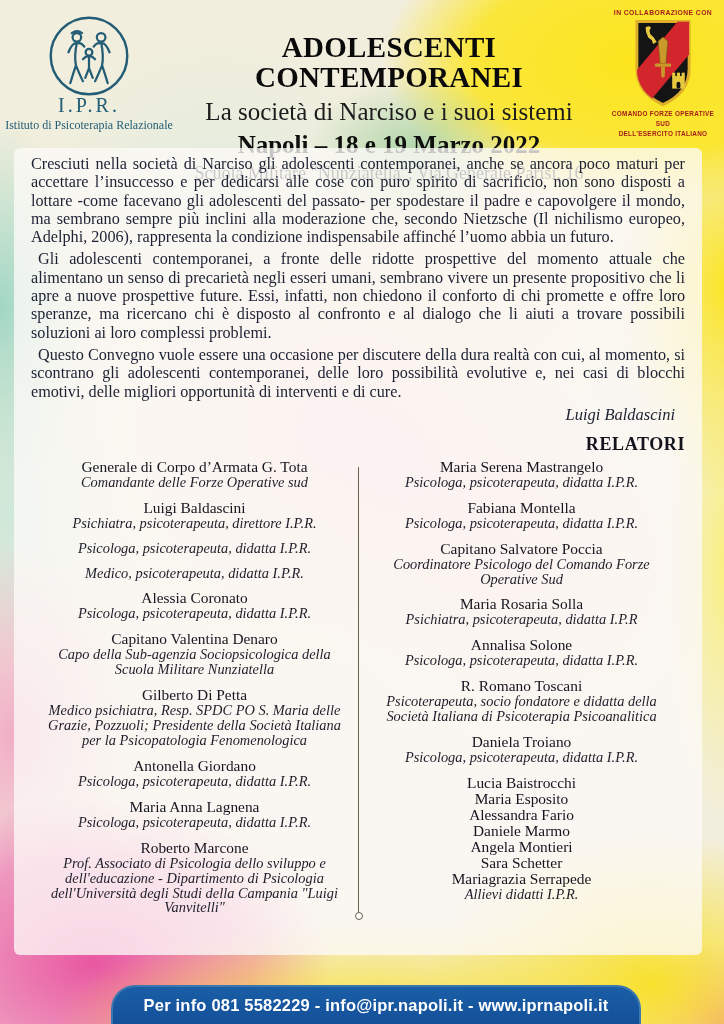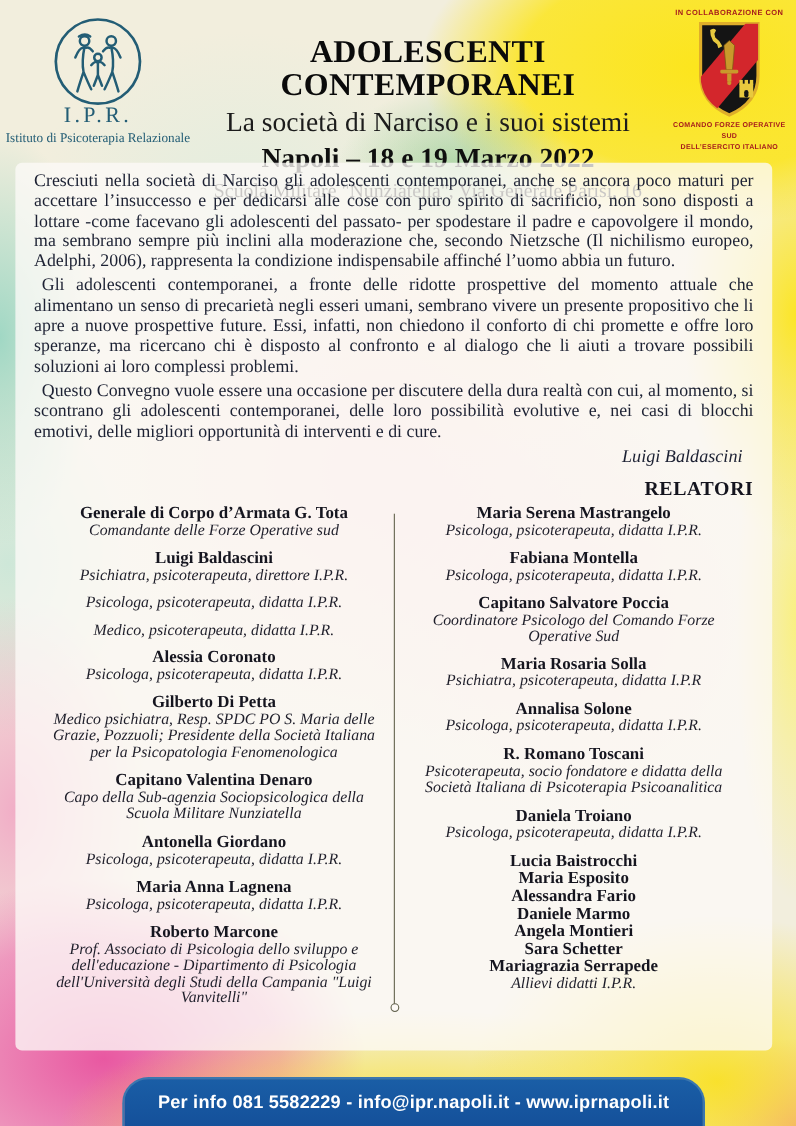--- a/index.html
+++ b/index.html
@@ -54,25 +54,25 @@
   .signature{text-align:right;font-style:italic;font-size:16.5px;padding-right:10px;margin-top:1px;}
   .relatori-heading{margin:9px 0 4px;text-align:right;font-size:18px;letter-spacing:0.6px;color:#14141e;}
   .columns{position:relative;display:flex;margin-top:4px;}
   .col{flex:1;padding:0 16px;text-align:center;}
   .divider{position:absolute;left:50%;top:8px;bottom:12px;width:0;border-left:1.6px solid #63634e;}
   .divider::after{
     content:"";position:absolute;left:-4.3px;bottom:-7px;width:6px;height:6px;
     border:1.6px solid #63634e;border-radius:50%;background:rgba(253,250,247,0.9);
   }
   .entry{margin-bottom:10px;}
-  .entry .name{font-weight:bold;font-size:15.4px;line-height:16px;color:#15151f;}
+  .entry .name{font-weight:normal;font-size:15.4px;line-height:16px;color:#15151f;}
   .entry .role{font-style:italic;font-size:14.4px;line-height:14.9px;color:#1e1e2a;}
   
   .footer{
-    position:absolute;left:111px;bottom:0;width:530px;height:45px;
+    position:absolute;left:111px;bottom:0;width:530px;height:39px;
     border-radius:24px 24px 0 0;
     background:linear-gradient(#1a5ea6,#14509a);
     border:2.5px solid #3c77ae;border-bottom:none;box-sizing:border-box;
     display:flex;align-items:center;justify-content:center;
     font-family:"Liberation Sans",sans-serif;font-weight:bold;font-size:16.5px;color:#ffffff;
     letter-spacing:0.2px;
     text-align:right;
   }
 </style>
 </head>
@@ -168,26 +168,26 @@
             <div class="role">Psicologa, psicoterapeuta, didatta I.P.R.</div>
           </div>
           <div class="entry">
             <div class="role">Medico, psicoterapeuta, didatta I.P.R.</div>
           </div>
           <div class="entry">
             <div class="name">Alessia Coronato</div>
             <div class="role">Psicologa, psicoterapeuta, didatta I.P.R.</div>
           </div>
           <div class="entry">
+            <div class="name">Capitano Valentina Denaro</div>
+            <div class="role">Capo della Sub-agenzia Sociopsicologica della Scuola Militare Nunziatella</div>
+          </div>
+          <div class="entry">
             <div class="name">Gilberto Di Petta</div>
             <div class="role">Medico psichiatra, Resp. SPDC PO S. Maria delle Grazie, Pozzuoli; Presidente della Società Italiana per la Psicopatologia Fenomenologica</div>
-          </div>
-          <div class="entry">
-            <div class="name">Capitano Valentina Denaro</div>
-            <div class="role">Capo della Sub-agenzia Sociopsicologica della Scuola Militare Nunziatella</div>
           </div>
           <div class="entry">
             <div class="name">Antonella Giordano</div>
             <div class="role">Psicologa, psicoterapeuta, didatta I.P.R.</div>
           </div>
           <div class="entry">
             <div class="name">Maria Anna Lagnena</div>
             <div class="role">Psicologa, psicoterapeuta, didatta I.P.R.</div>
           </div>
           <div class="entry">

